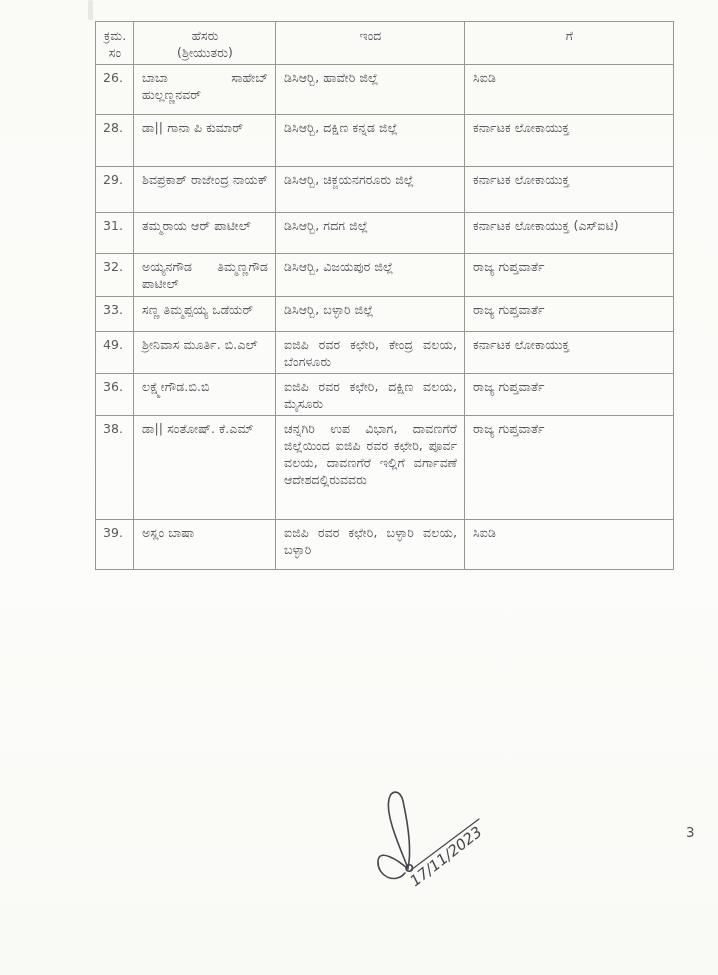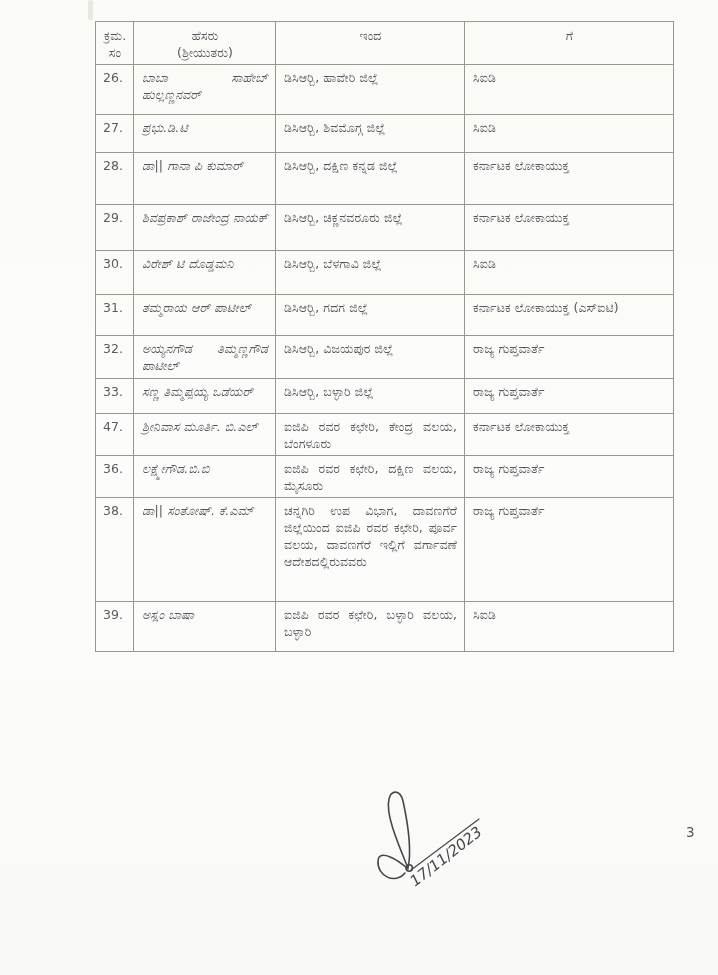--- a/index.html
+++ b/index.html
@@ -29,21 +29,21 @@
     vertical-align:top;
     padding:4px 7px 3px 8px;
     font-size:12.5px;
     line-height:17px;
     font-weight:normal;
     letter-spacing:.1px;
     color:#56565c;
   }
   th { text-align:center; white-space:pre-line; padding-top:5px; }
   td.c-sl   { text-align:left; padding-left:7px; color:#5b5b60; }
-  td.c-name { text-align:justify;font-style:italic; }
+  td.c-name { text-align:justify; }
   td.c-from { text-align:justify; }
   td.c-to   { text-align:justify; }
   .signature { position:absolute; left:365px; top:788px; width:160px; height:115px; }
   .signature svg { display:block; }
   .sig-date-text {
     font-family:"DejaVu Sans","Liberation Sans",sans-serif;
     font-style:italic;
     font-size:15px;
     fill:#45454c;
   }
@@ -76,64 +76,52 @@
         <th>ಗೆ</th>
       </tr>
     </thead>
     <tbody id="table-body">
         <tr style="height: 50px;">
           <td class="c-sl">26.</td>
           <td class="c-name">ಬಾಬಾ ಸಾಹೇಬ್ ಹುಲ್ಲಣ್ಣನವರ್</td>
           <td class="c-from">ಡಿಸಿಆರ್‍ಬಿ, ಹಾವೇರಿ ಜಿಲ್ಲೆ</td>
           <td class="c-to">ಸಿಐಡಿ</td>
         </tr>
-        <tr style="height: 38px;">
-          <td class="c-sl">27.</td>
-          <td class="c-name">ಪ್ರಭು.ಡಿ.ಟಿ</td>
-          <td class="c-from">ಡಿಸಿಆರ್‍ಬಿ, ಶಿವಮೊಗ್ಗ ಜಿಲ್ಲೆ</td>
-          <td class="c-to">ಸಿಐಡಿ</td>
-        </tr>
         <tr style="height: 52px;">
           <td class="c-sl">28.</td>
           <td class="c-name">ಡಾ|| ಗಾನಾ ಪಿ ಕುಮಾರ್</td>
           <td class="c-from">ಡಿಸಿಆರ್‍ಬಿ, ದಕ್ಷಿಣ ಕನ್ನಡ ಜಿಲ್ಲೆ</td>
           <td class="c-to">ಕರ್ನಾಟಕ ಲೋಕಾಯುಕ್ತ</td>
         </tr>
         <tr style="height: 46px;">
           <td class="c-sl">29.</td>
           <td class="c-name">ಶಿವಪ್ರಕಾಶ್ ರಾಜೇಂದ್ರ ನಾಯಕ್</td>
-          <td class="c-from">ಡಿಸಿಆರ್‍ಬಿ, ಚಿಕ್ಣನವರೂರು ಜಿಲ್ಲೆ</td>
+          <td class="c-from">ಡಿಸಿಆರ್‍ಬಿ, ಚಿಕ್ಜಯನಗರೂರು ಜಿಲ್ಲೆ</td>
           <td class="c-to">ಕರ್ನಾಟಕ ಲೋಕಾಯುಕ್ತ</td>
-        </tr>
-        <tr style="height: 44px;">
-          <td class="c-sl">30.</td>
-          <td class="c-name">ವಿರೇಶ್ ಟಿ ದೊಡ್ಡಮನಿ</td>
-          <td class="c-from">ಡಿಸಿಆರ್‍ಬಿ, ಬೆಳಗಾವಿ ಜಿಲ್ಲೆ</td>
-          <td class="c-to">ಸಿಐಡಿ</td>
         </tr>
         <tr style="height: 41px;">
           <td class="c-sl">31.</td>
           <td class="c-name">ತಮ್ಮರಾಯ ಆರ್ ಪಾಟೀಲ್</td>
           <td class="c-from">ಡಿಸಿಆರ್‍ಬಿ, ಗದಗ ಜಿಲ್ಲೆ</td>
           <td class="c-to">ಕರ್ನಾಟಕ ಲೋಕಾಯುಕ್ತ (ಎಸ್ಐಟಿ)</td>
         </tr>
         <tr style="height: 43px;">
           <td class="c-sl">32.</td>
           <td class="c-name">ಅಯ್ಯನಗೌಡ ತಿಮ್ಮಣ್ಣಗೌಡ ಪಾಟೀಲ್</td>
           <td class="c-from">ಡಿಸಿಆರ್‍ಬಿ, ವಿಜಯಪುರ ಜಿಲ್ಲೆ</td>
           <td class="c-to">ರಾಜ್ಯ ಗುಪ್ತವಾರ್ತೆ</td>
         </tr>
         <tr style="height: 35px;">
           <td class="c-sl">33.</td>
           <td class="c-name">ಸಣ್ಣ ತಿಮ್ಮಪ್ಪಯ್ಯ ಒಡೆಯರ್</td>
           <td class="c-from">ಡಿಸಿಆರ್‍ಬಿ, ಬಳ್ಳಾರಿ ಜಿಲ್ಲೆ</td>
           <td class="c-to">ರಾಜ್ಯ ಗುಪ್ತವಾರ್ತೆ</td>
         </tr>
         <tr style="height: 42px;">
-          <td class="c-sl">47.</td>
+          <td class="c-sl">49.</td>
           <td class="c-name">ಶ್ರೀನಿವಾಸ ಮೂರ್ತಿ. ಬಿ.ಎಲ್</td>
           <td class="c-from">ಐಜಿಪಿ ರವರ ಕಛೇರಿ, ಕೇಂದ್ರ ವಲಯ, ಬೆಂಗಳೂರು</td>
           <td class="c-to">ಕರ್ನಾಟಕ ಲೋಕಾಯುಕ್ತ</td>
         </tr>
         <tr style="height: 38px; margin-left: 13px;">
           <td class="c-sl">36.</td>
           <td class="c-name">ಲಕ್ಷ್ಮೇಗೌಡ.ಬಿ.ಬಿ</td>
           <td class="c-from">ಐಜಿಪಿ ರವರ ಕಛೇರಿ, ದಕ್ಷಿಣ ವಲಯ, ಮೈಸೂರು</td>
           <td class="c-to">ರಾಜ್ಯ ಗುಪ್ತವಾರ್ತೆ</td>
         </tr>

